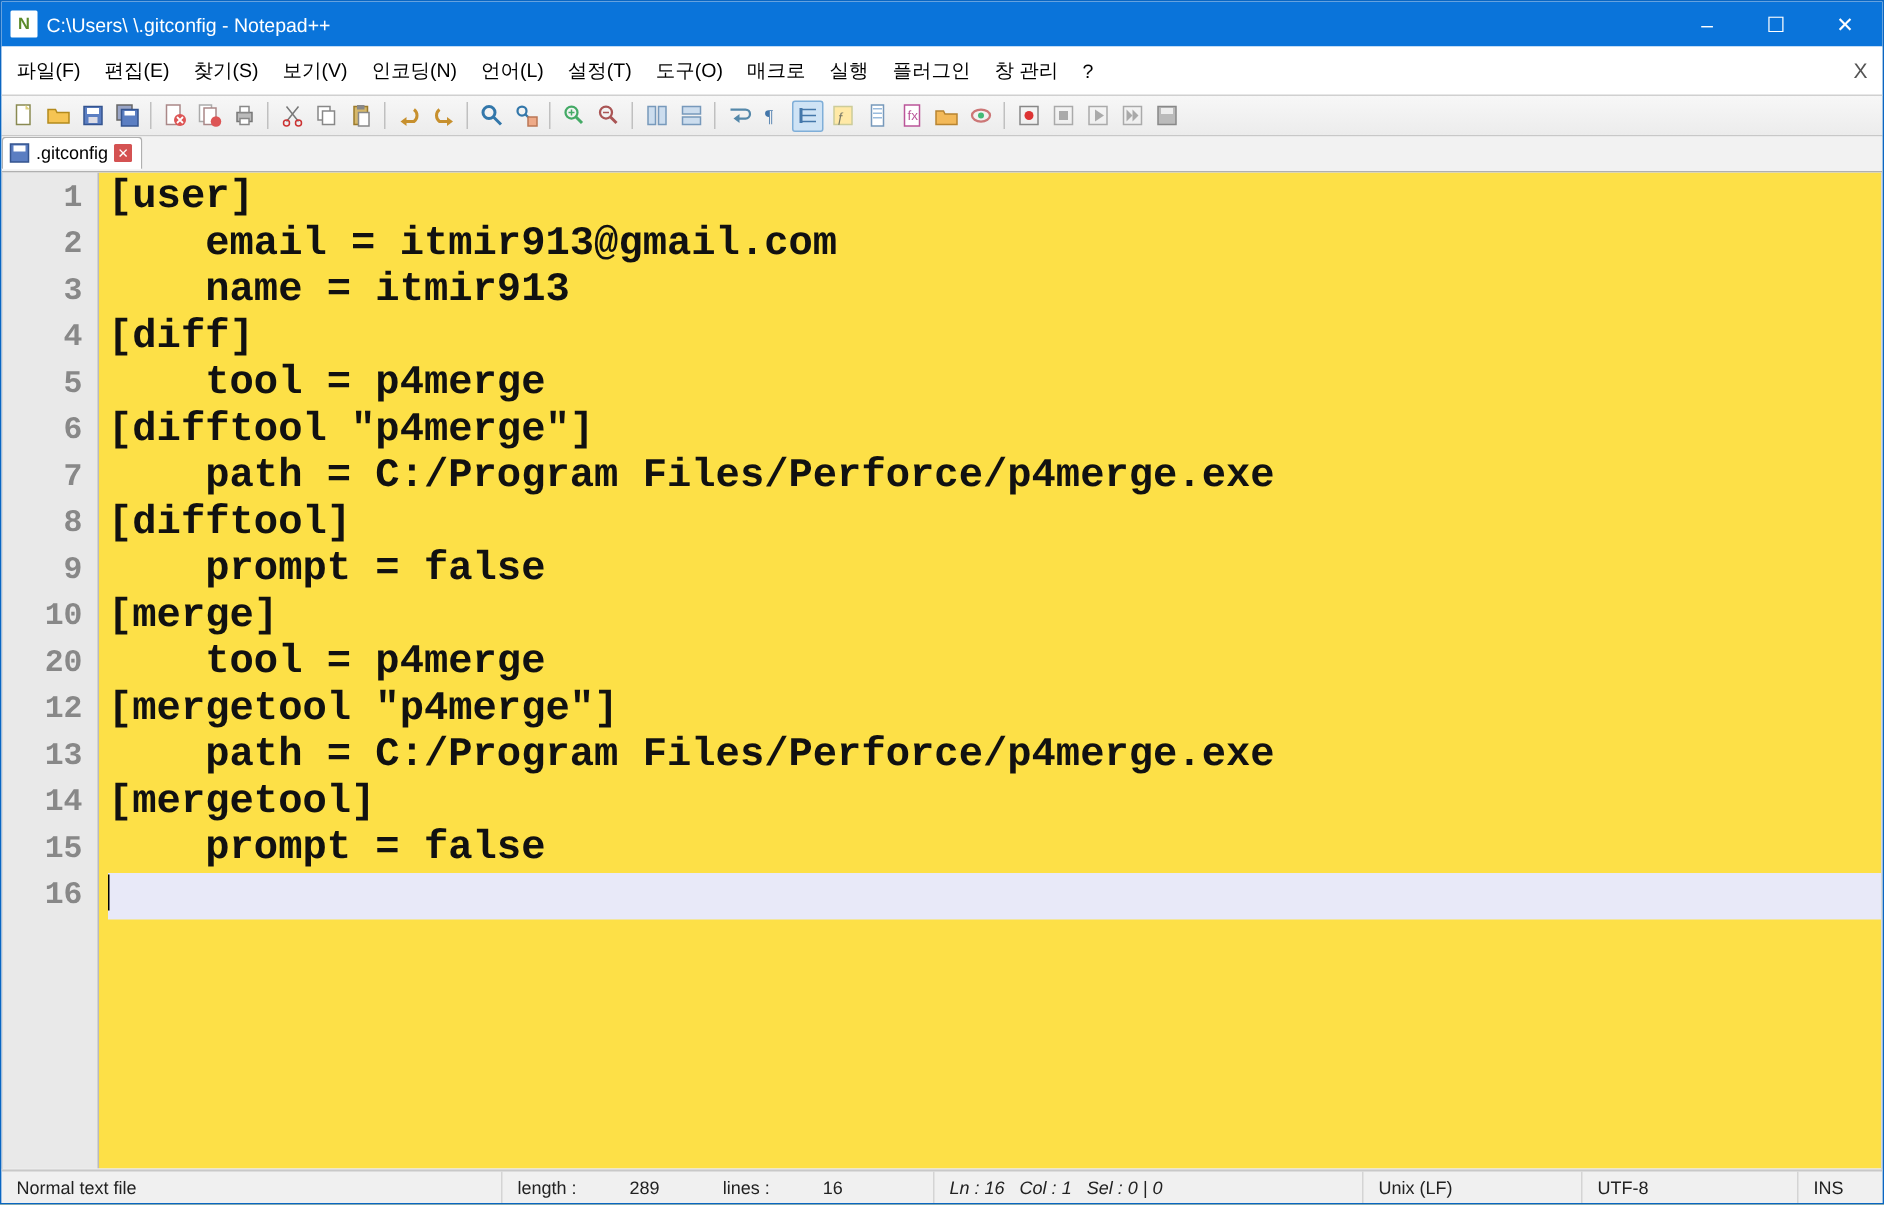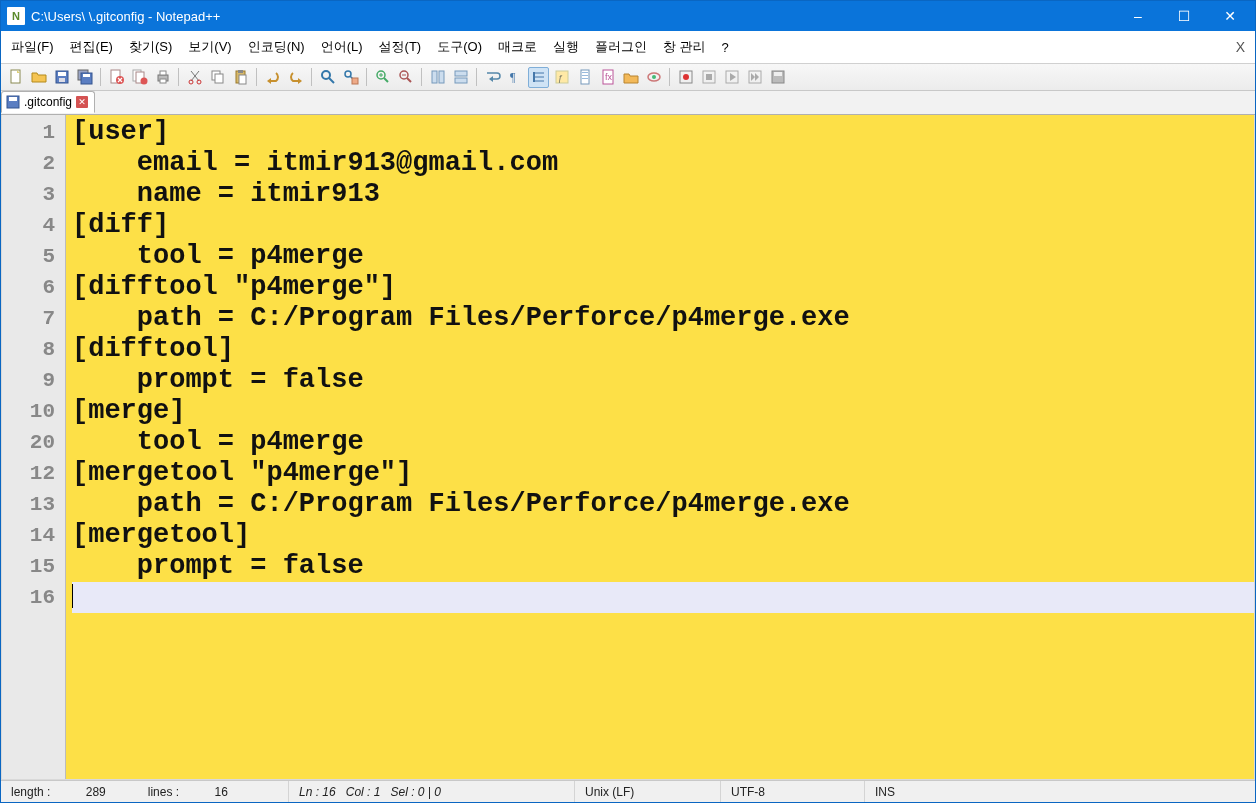--- a/index.html
+++ b/index.html
@@ -456,20 +456,21 @@
       <div class="ln">12</div>
       <div class="ln">13</div>
       <div class="ln">14</div>
       <div class="ln">15</div>
       <div class="ln">16</div>
     </div>
   <div class="editor" id="editor"><div class="line">[user]</div><div class="line">    email = itmir913@gmail.com</div><div class="line">    name = itmir913</div><div class="line">[diff]</div><div class="line">    tool = p4merge</div><div class="line">[difftool "p4merge"]</div><div class="line">    path = C:/Program Files/Perforce/p4merge.exe</div><div class="line">[difftool]</div><div class="line">    prompt = false</div><div class="line">[merge]</div><div class="line">    tool = p4merge</div><div class="line">[mergetool "p4merge"]</div><div class="line">    path = C:/Program Files/Perforce/p4merge.exe</div><div class="line">[mergetool]</div><div class="line">    prompt = false</div><div class="line current"><span class="caret"></span></div></div>
 </div>
 
 <div class="statusbar">
+  <div class="sb-cell first">Normal text file</div>
   <div class="sb-cell midstats">
     <span>length :</span>&nbsp;<span>289</span>
     &nbsp;&nbsp;&nbsp;
     <span>lines :</span>&nbsp;<span>16</span>
   </div>
   <div class="sb-cell pos">
     <span>Ln :</span>&nbsp;<span>16</span>
     &nbsp;&nbsp;&nbsp;
     <span>Col :</span>&nbsp;<span>1</span>
     &nbsp;&nbsp;&nbsp;

